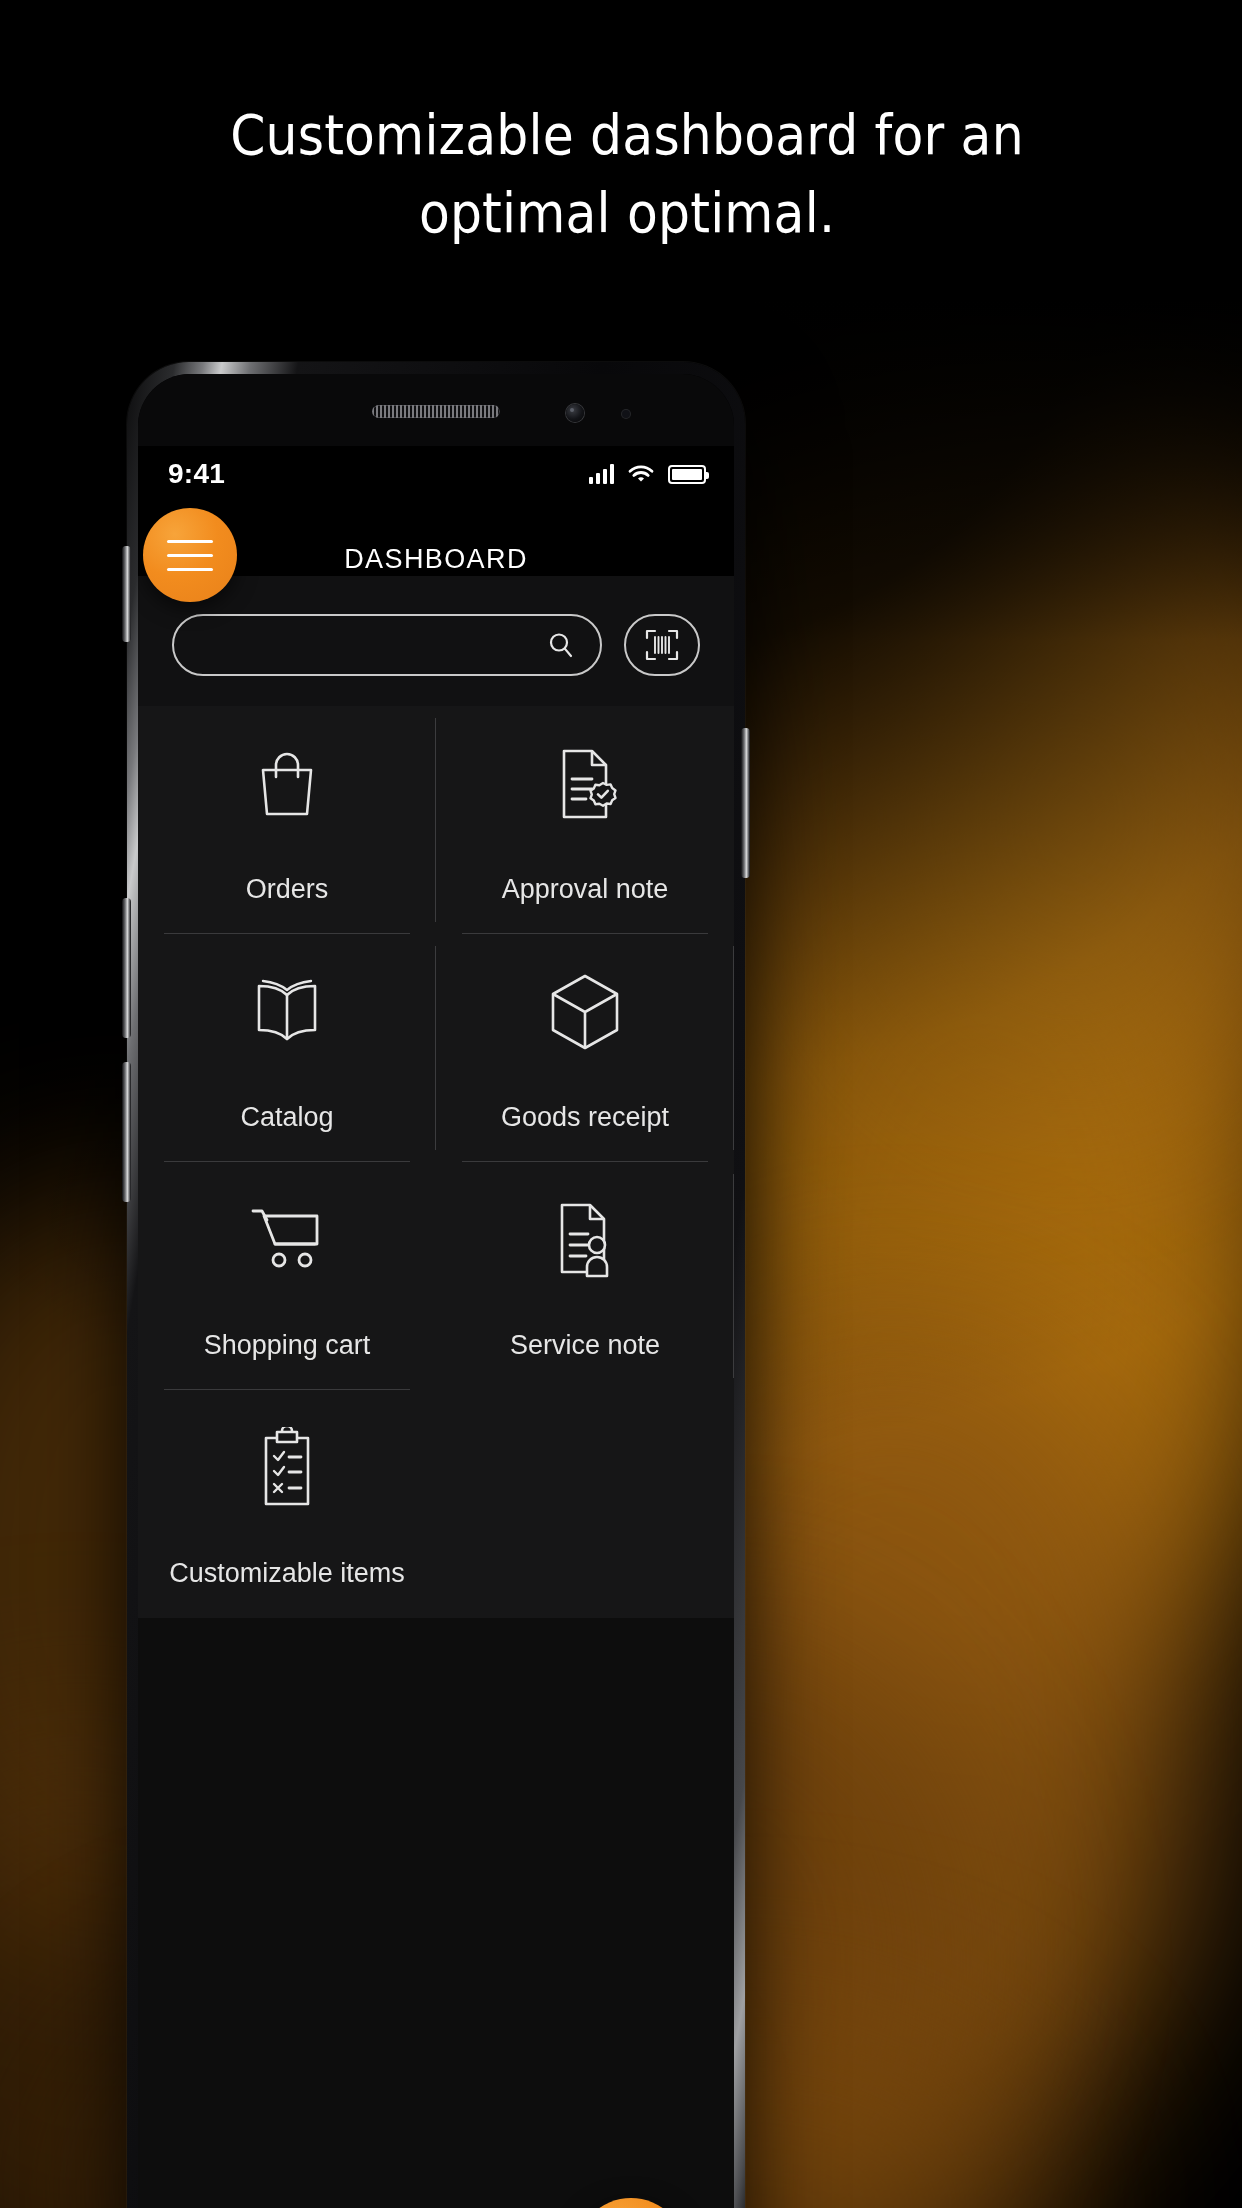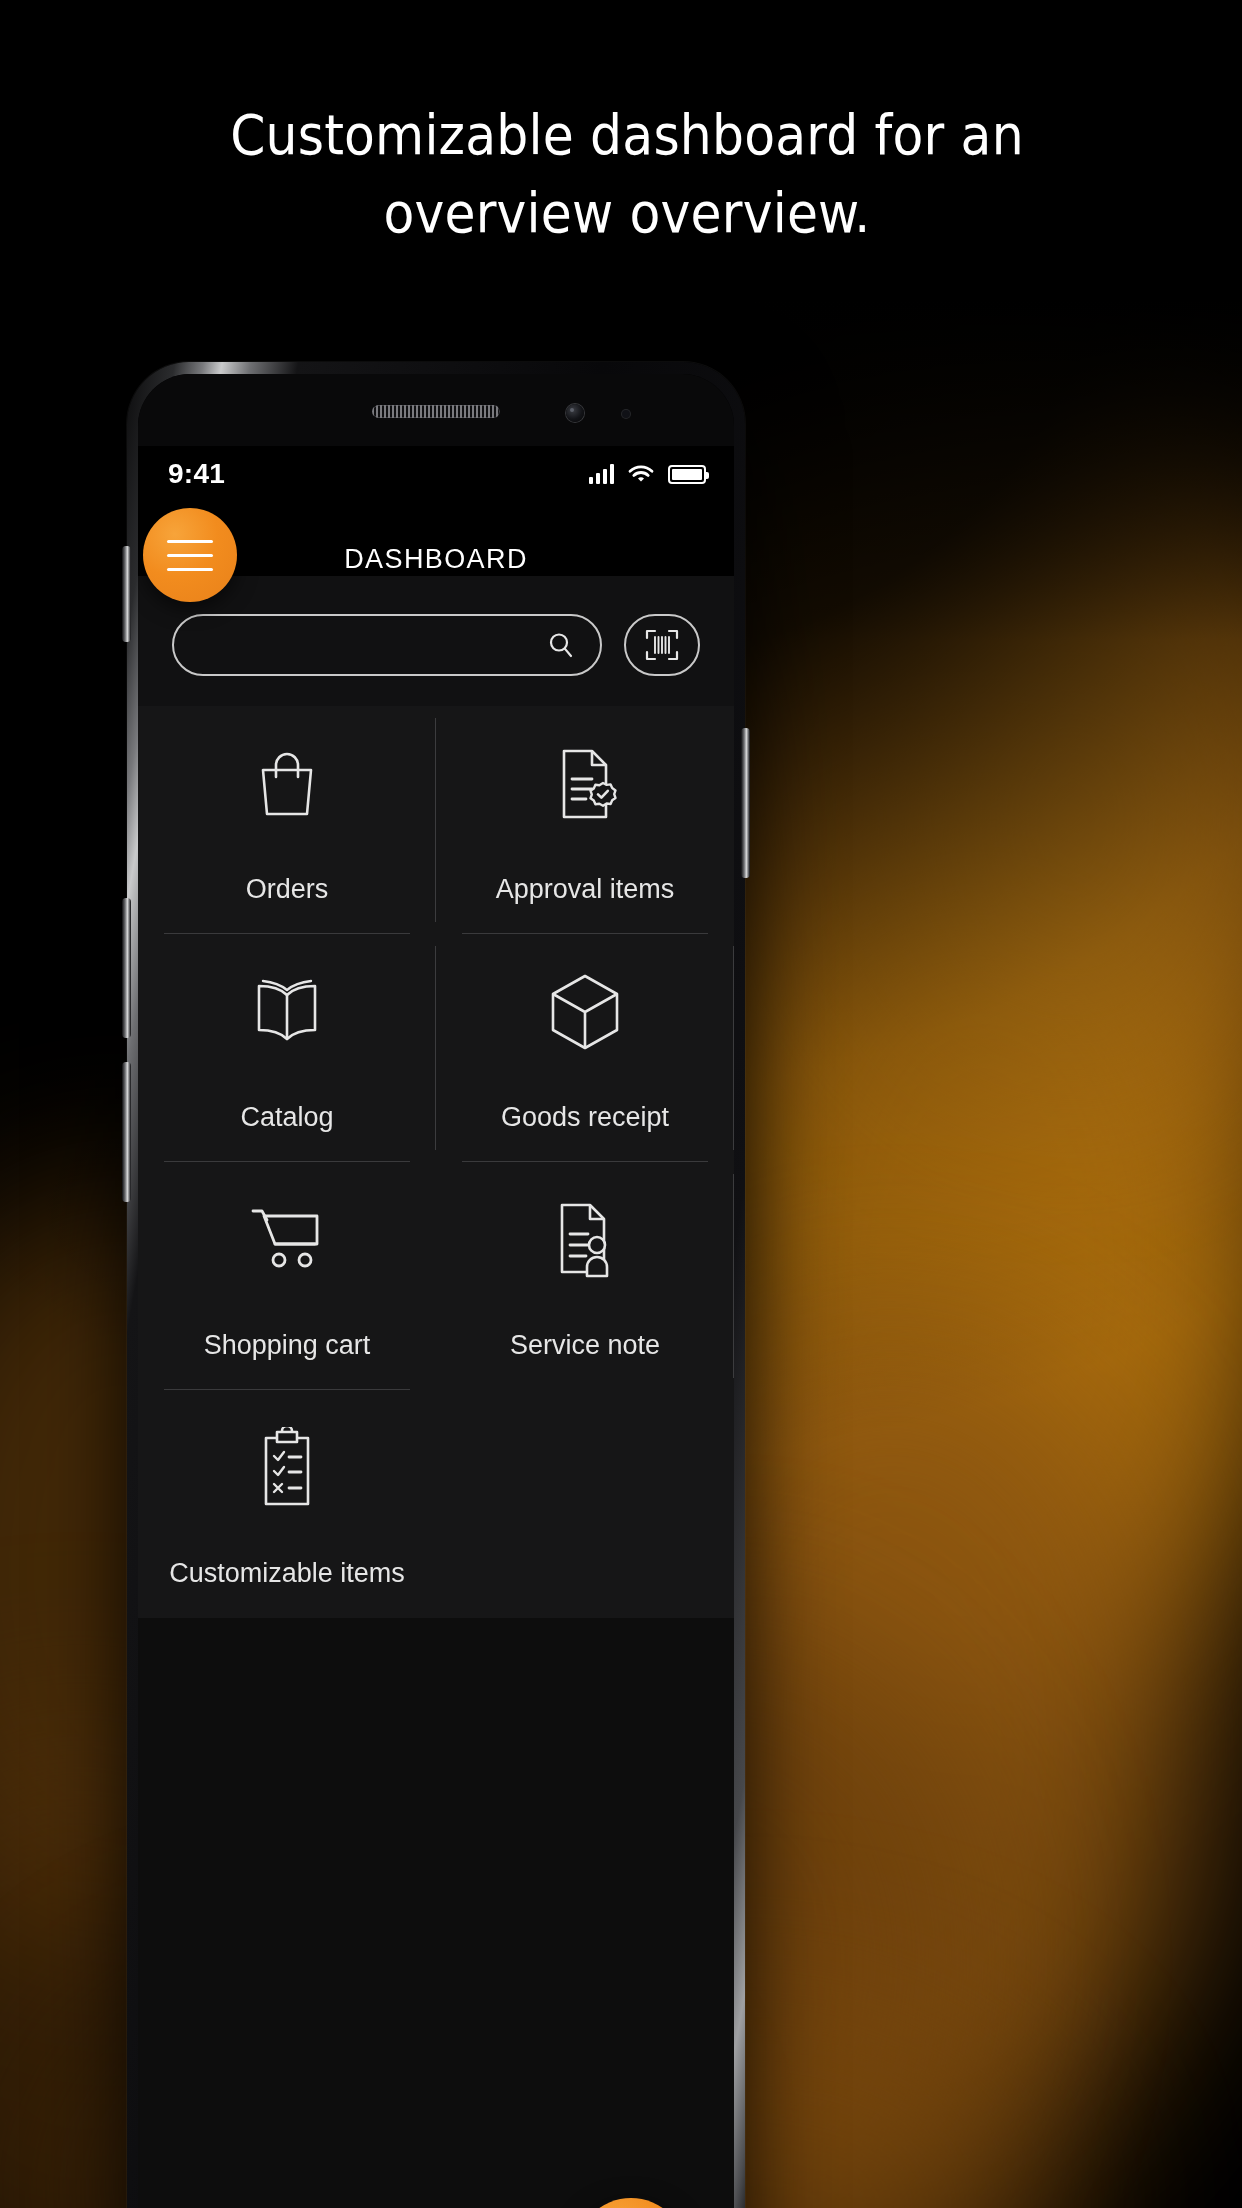--- a/index.html
+++ b/index.html
@@ -191,21 +191,21 @@
     <div class="smoke s5"></div>
     <div class="smoke s6"></div>
   <div class="smoke s7"></div>
     <div class="smoke s8"></div>
     <div class="smoke s9"></div>
 </div>
 <div id="vignette"></div>
 
 <div id="headline">
   <span class="ln">Customizable dashboard for an</span>
-  <span class="ln">overview overview.</span>
+  <span class="ln">optimal optimal.</span>
 </div>
 
 <div id="phone">
   <div class="side-btn" id="btn-l1"></div>
   <div class="side-btn" id="btn-l2"></div>
   <div class="side-btn" id="btn-l3"></div>
   <div class="side-btn" id="btn-r1"></div>
 
   <div id="phone-inner">
 
@@ -283,21 +283,21 @@
         <div class="tile col-r row-sep">
           <div class="ico">
             <svg class="sv" width="74" height="78" viewBox="0 0 74 78" fill="none">
               <path d="M16 6h28l14 14v52H16V6z" stroke="#e6e6e6" stroke-width="2.6" stroke-linejoin="round"></path>
               <path d="M44 6v14h14" stroke="#e6e6e6" stroke-width="2.6" stroke-linejoin="round"></path>
               <path d="M24 34h20M24 44h20M24 54h14" stroke="#e6e6e6" stroke-width="2.8" stroke-linecap="round"></path>
               <path d="M55 38l3.6 1.9 4-.5 1.6 3.7 3.3 2.3-1.3 3.8 1.3 3.8-3.3 2.3-1.6 3.7-4-.5L55 60.7l-3.6-1.9-4 .5-1.6-3.7-3.3-2.3 1.3-3.8-1.3-3.8 3.3-2.3 1.6-3.7 4 .5L55 38z" fill="#161617" stroke="#e6e6e6" stroke-width="2.4" stroke-linejoin="round"></path>
               <path d="M50 49.3l3.4 3.4 6.4-6.9" stroke="#e6e6e6" stroke-width="2.6" stroke-linecap="round" stroke-linejoin="round"></path>
             </svg>
           </div>
-          <div class="lbl">Approval items</div>
+          <div class="lbl">Approval note</div>
         </div>
 
         <div class="tile col-l row-sep">
           <div class="ico">
             <svg class="sv" width="80" height="72" viewBox="0 0 80 72" fill="none">
               <path d="M40 19c-6-6-17-9-28-9v44c11 0 22 3 28 9 6-6 17-9 28-9V10c-11 0-22 3-28 9z" stroke="#e6e6e6" stroke-width="2.6" stroke-linejoin="round"></path>
               <path d="M40 19v44" stroke="#e6e6e6" stroke-width="2.6"></path>
               <path d="M16 5c9 1 18 4 24 9M64 5c-9 1-18 4-24 9" stroke="#e6e6e6" stroke-width="2.4" stroke-linecap="round"></path>
             </svg>
           </div>

